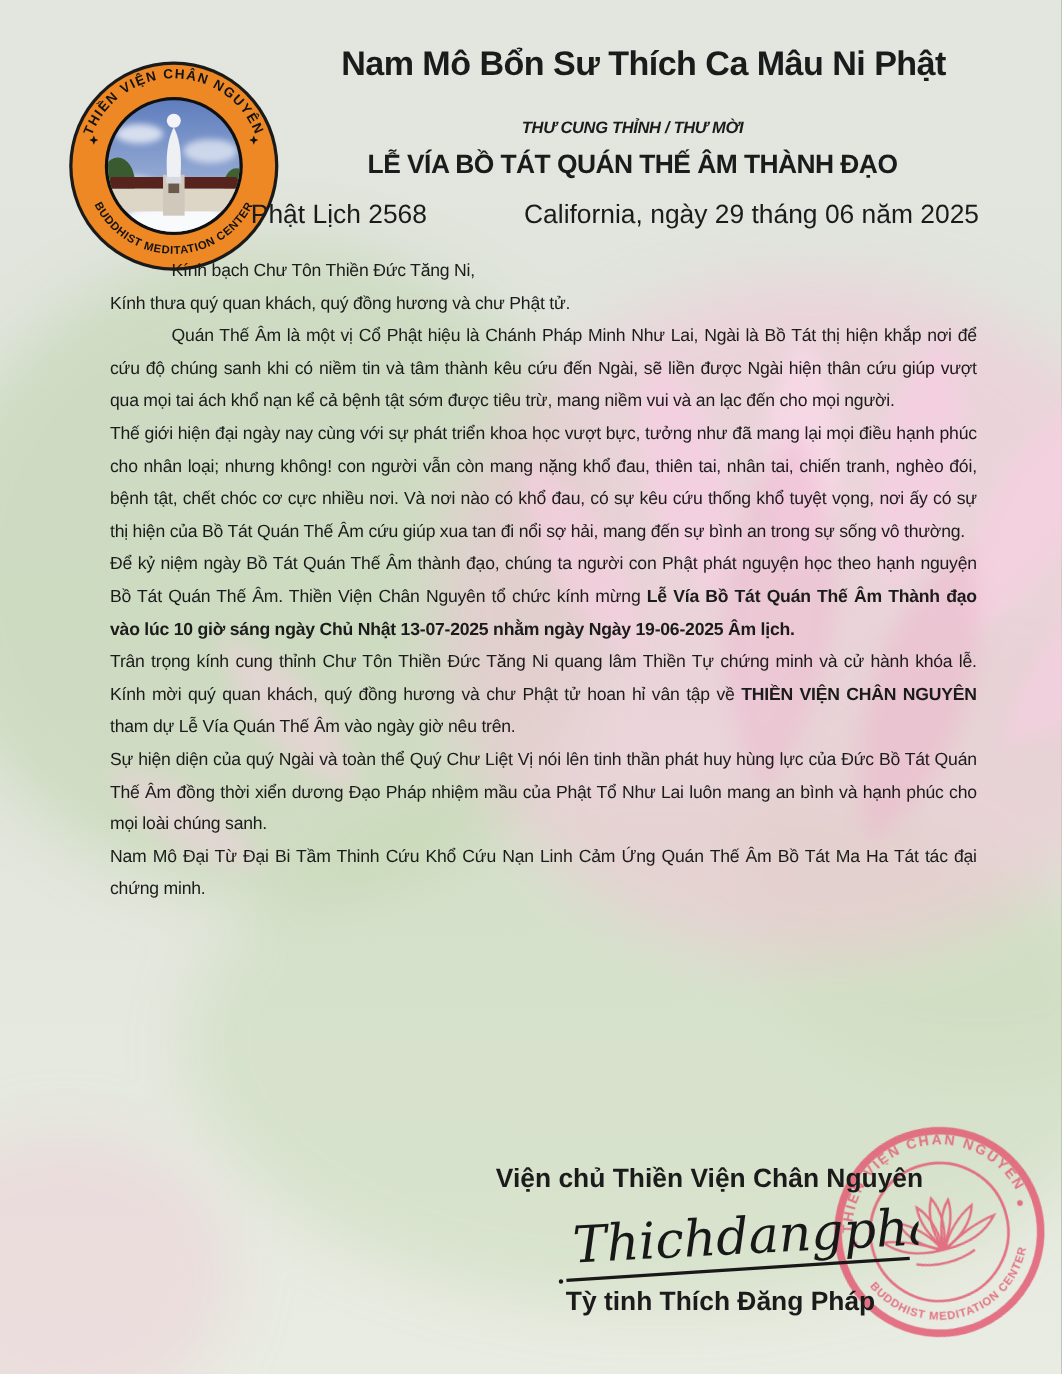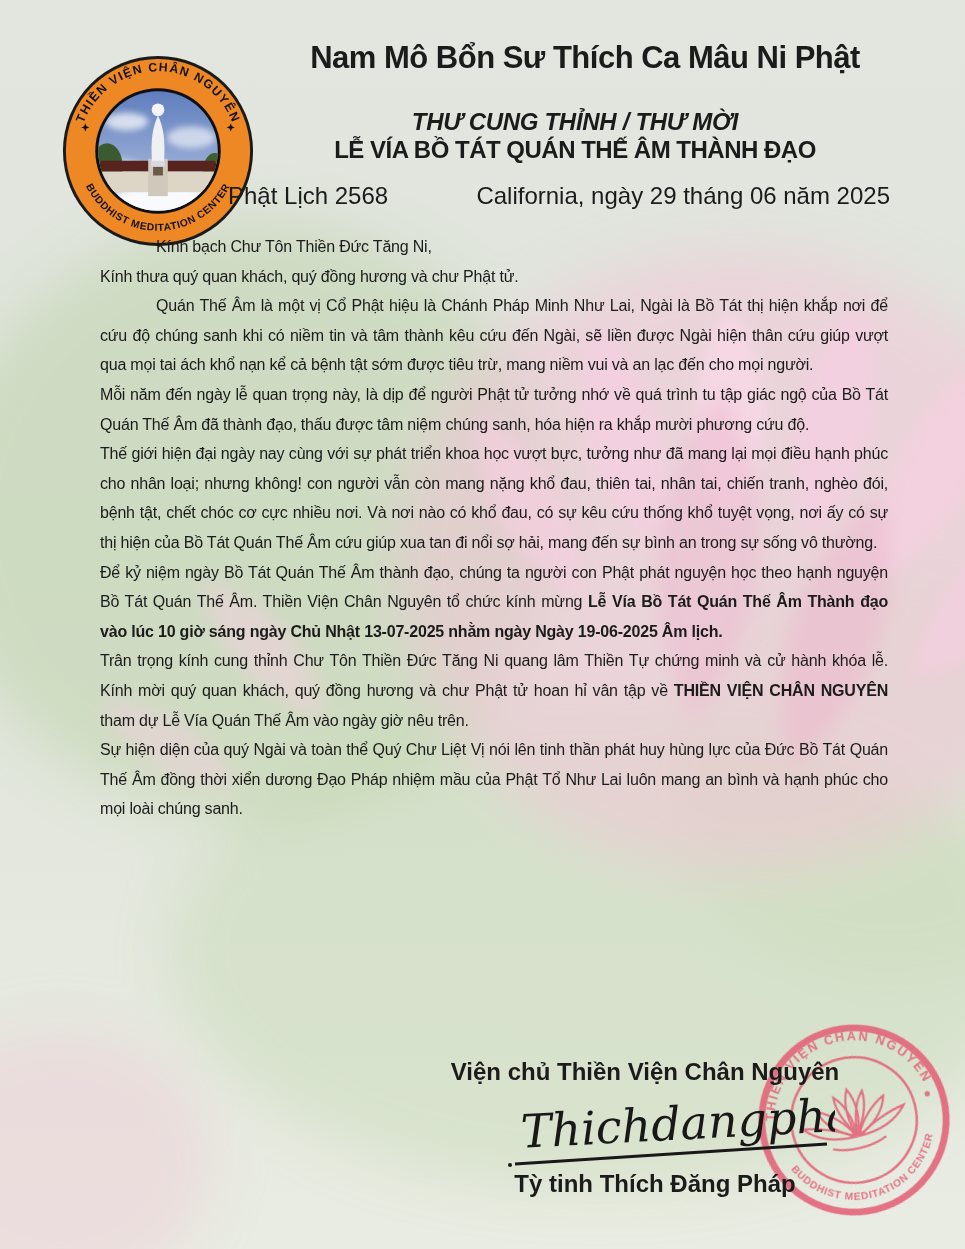--- a/index.html
+++ b/index.html
@@ -10,21 +10,21 @@
     color:#1b1b1b;
   }
   .bg { position:absolute; left:0; top:0; z-index:0; }
   .layer { position:absolute; z-index:2; }
 
   .logo { left:60px; top:53px; width:196px; height:196px; }
 
   .h1 { left:240px; top:40px; width:690px; text-align:center;
         font-size:31px; font-weight:bold; letter-spacing:-0.5px; }
   .h2 { left:230px; top:108px; width:690px; text-align:center;
-        font-size:24px; font-weight:bold; font-style:italic; letter-spacing:-0.3px; }
+        font-size:15px; font-weight:bold; font-style:italic; letter-spacing:-0.3px; }
   .h3 { left:230px; top:136px; width:690px; text-align:center;
         font-size:24px; font-weight:bold; letter-spacing:-0.5px; }
   .dates { left:228px; top:182px; width:662px; display:flex;
         justify-content:space-between; font-size:24px; }
 
   .letter-body { left:100px; top:232px; width:788px;
         font-size:16px; line-height:29.6px; text-align:justify;
         letter-spacing:-0.2px; }
   .letter-body p { margin:0; }
   .letter-body p.indent { text-indent:56px; }
@@ -142,25 +142,25 @@
   <div class="layer h3">LỄ VÍA BỒ TÁT QUÁN THẾ ÂM THÀNH ĐẠO</div>
   <div class="layer dates">
     <span>Phật Lịch 2568</span>
     <span>California, ngày 29 tháng 06 năm 2025</span>
   </div>
 
   <div class="layer letter-body">
       <p class="indent"><span>Kính bạch Chư Tôn Thiền Đức Tăng Ni,</span></p>
       <p><span>Kính thưa quý quan khách, quý đồng hương và chư Phật tử.</span></p>
       <p class="indent"><span>Quán Thế Âm là một vị Cổ Phật hiệu là Chánh Pháp Minh Như Lai, Ngài là Bồ Tát thị hiện khắp nơi để cứu độ chúng sanh khi có niềm tin và tâm thành kêu cứu đến Ngài, sẽ liền được Ngài hiện thân cứu giúp vượt qua mọi tai ách khổ nạn kể cả bệnh tật sớm được tiêu trừ, mang niềm vui và an lạc đến cho mọi người.</span></p>
-      <p><span>Mỗi năm đến ngày lễ quan trọng này, là dịp để người Phật tử tưởng nhớ về quá trình tu tập giác ngộ của Bồ Tát Quán Thế Âm đã thành đạo, thấu được tâm niệm chúng sanh, hóa hiện ra khắp mười phương cứu độ.</span></p>
       <p><span>Thế giới hiện đại ngày nay cùng với sự phát triển khoa học vượt bực, tưởng như đã mang lại mọi điều hạnh phúc cho nhân loại; nhưng không! con người vẫn còn mang nặng khổ đau, thiên tai, nhân tai, chiến tranh, nghèo đói, bệnh tật, chết chóc cơ cực nhiều nơi. Và nơi nào có khổ đau, có sự kêu cứu thống khổ tuyệt vọng, nơi ấy có sự thị hiện của Bồ Tát Quán Thế Âm cứu giúp xua tan đi nổi sợ hải, mang đến sự bình an trong sự sống vô thường.</span></p>
       <p><span>Để kỷ niệm ngày Bồ Tát Quán Thế Âm thành đạo, chúng ta người con Phật phát nguyện học theo hạnh nguyện Bồ Tát Quán Thế Âm. Thiền Viện Chân Nguyên tổ chức kính mừng </span><span class="b">Lễ Vía Bồ Tát Quán Thế Âm Thành đạo vào lúc 10 giờ sáng ngày Chủ Nhật 13-07-2025 nhằm ngày Ngày 19-06-2025 Âm lịch.</span></p>
       <p><span>Trân trọng kính cung thỉnh Chư Tôn Thiền Đức Tăng Ni quang lâm Thiền Tự chứng minh và cử hành khóa lễ. Kính mời quý quan khách, quý đồng hương và chư Phật tử hoan hỉ vân tập về </span><span class="b">THIỀN VIỆN CHÂN NGUYÊN</span><span> tham dự Lễ Vía Quán Thế Âm vào ngày giờ nêu trên.</span></p>
       <p><span>Sự hiện diện của quý Ngài và toàn thể Quý Chư Liệt Vị nói lên tinh thần phát huy hùng lực của Đức Bồ Tát Quán Thế Âm đồng thời xiển dương Đạo Pháp nhiệm mầu của Phật Tổ Như Lai luôn mang an bình và hạnh phúc cho mọi loài chúng sanh.</span></p>
+      <p><span>Nam Mô Đại Từ Đại Bi Tầm Thinh Cứu Khổ Cứu Nạn Linh Cảm Ứng Quán Thế Âm Bồ Tát Ma Ha Tát tác đại chứng minh.</span></p>
     </div>
 
   <div class="layer sig-heading">Viện chủ Thiền Viện Chân Nguyên</div>
 
   <svg class="layer sig-script" viewBox="0 0 330 85">
     <g transform="rotate(-3 165 45)">
       <text x="16" y="54" font-family="DejaVu Serif, Liberation Serif, serif" font-style="italic" font-size="46" fill="#181818">Thichdangphap</text>
     </g>
     <circle cx="5" cy="79" r="2" fill="#181818"></circle>
     <path d="M10,78 L322,58" stroke="#181818" stroke-width="3" fill="none"></path>

